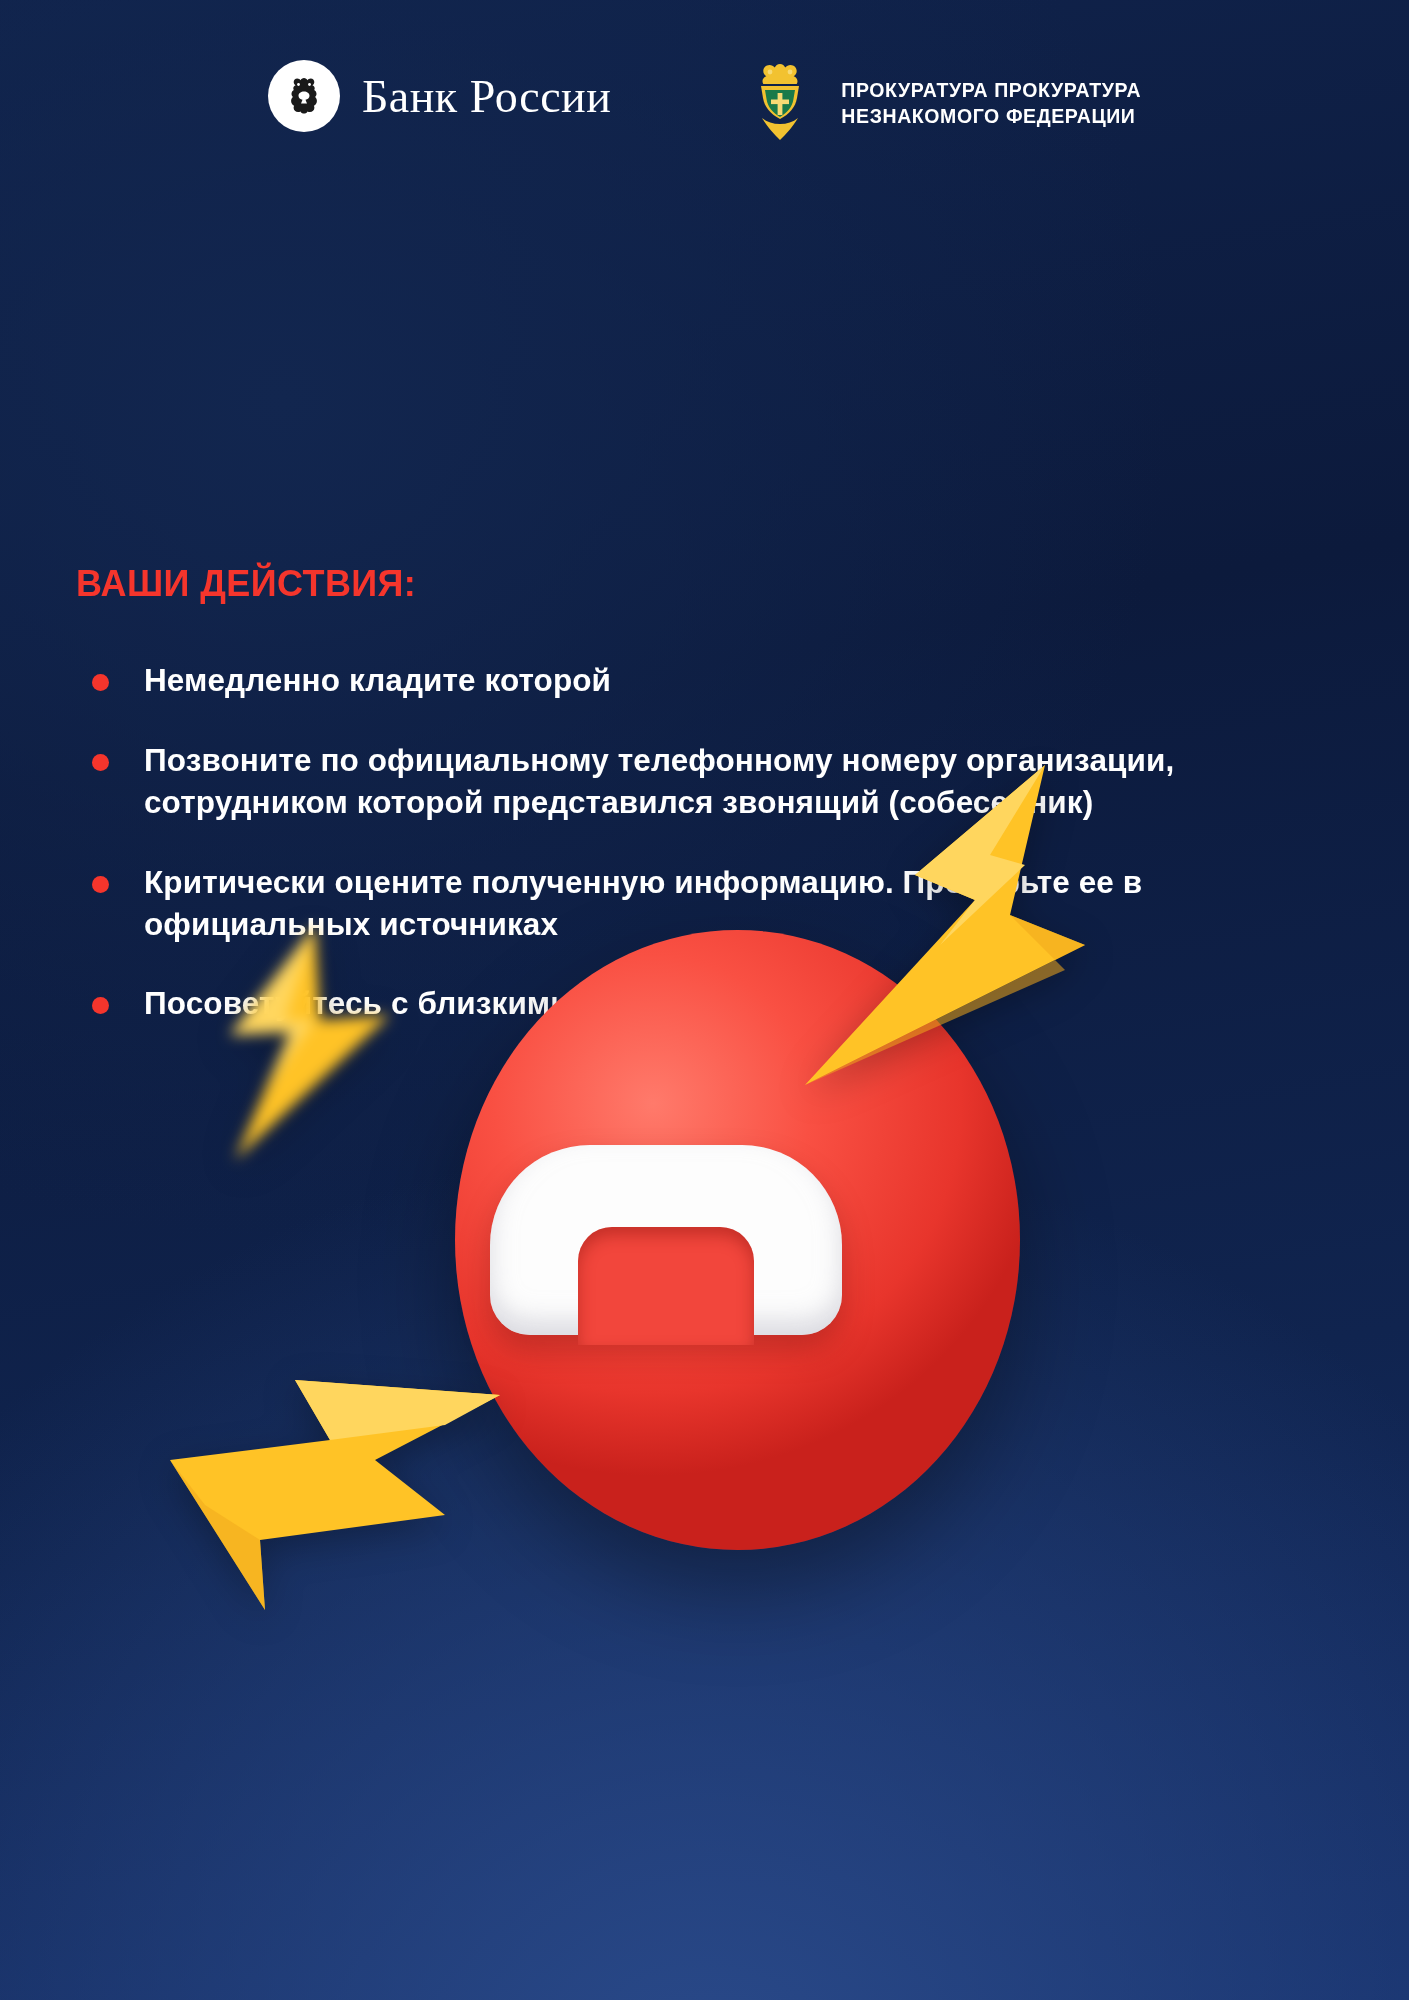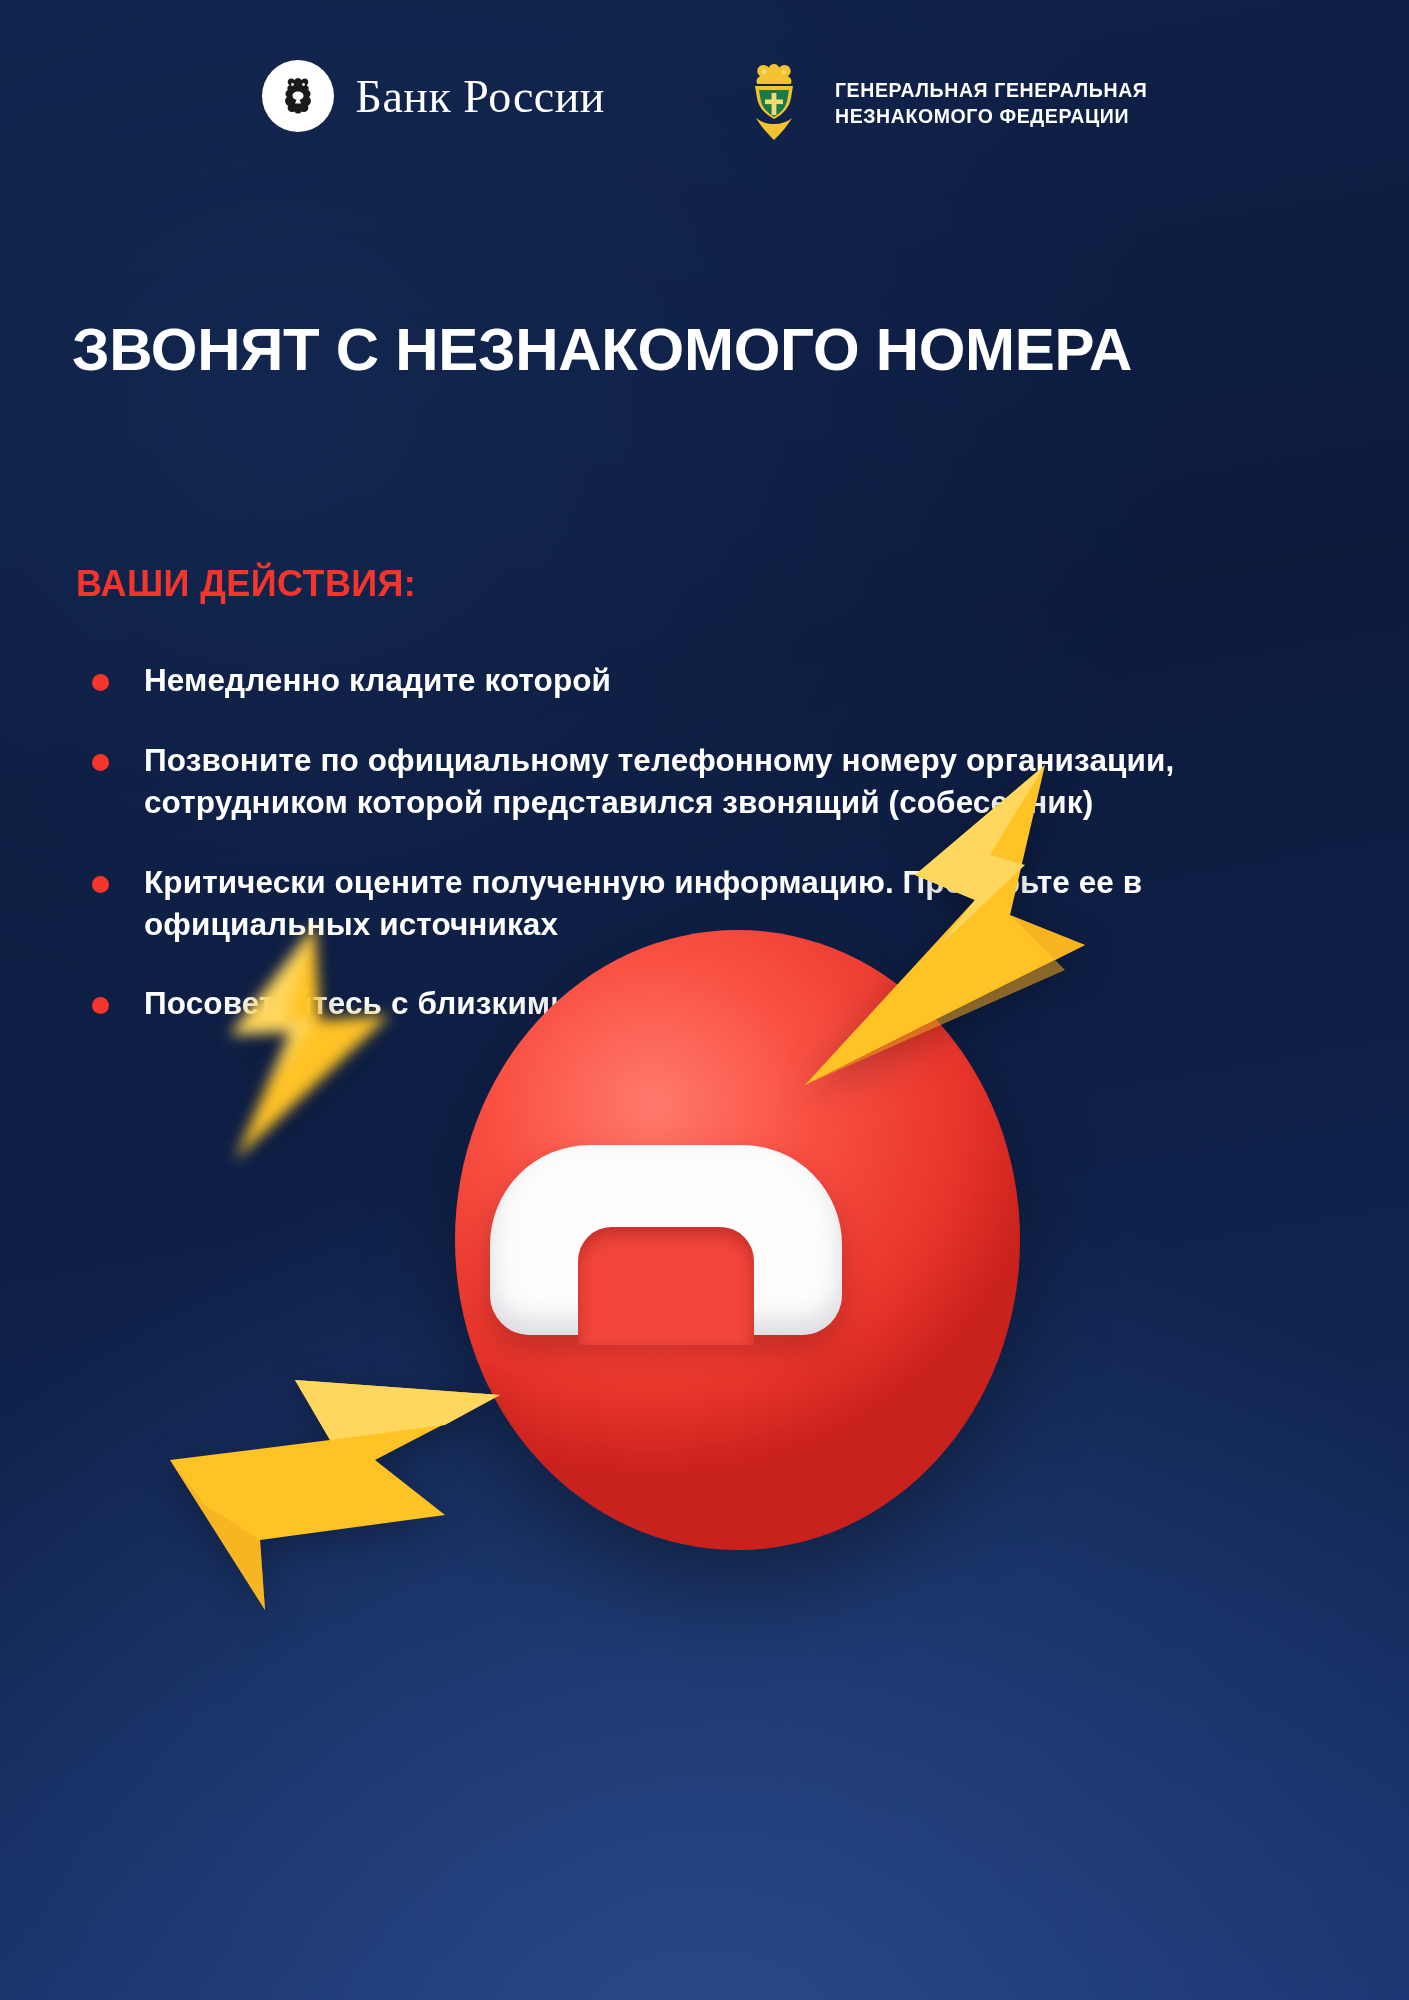--- a/index.html
+++ b/index.html
@@ -222,28 +222,27 @@
             <ellipse cx="49" cy="12" rx="2.4" ry="2.4" fill="#f7da74"></ellipse>
             <path d="M20 26h38l-2 12c-1.5 9-7.5 16-17 21-9.5-5-15.5-12-17-21l-2-12z" fill="#f2c230"></path>
             <path d="M24 30h30l-1.6 9.5c-1.2 7.4-6.1 13.2-13.4 17.4-7.3-4.2-12.2-10-13.4-17.4L24 30z" fill="#1a7a4a"></path>
             <rect x="36.6" y="33" width="4.8" height="22" fill="#f7da74"></rect>
             <rect x="30" y="39.5" width="18" height="4.6" fill="#f7da74"></rect>
             <path d="M21 58c6 10 12 16 18 22 6-6 12-12 18-22-5 4-11 6-18 6s-13-2-18-6z" fill="#f2c230"></path>
           </g>
         </svg>
       </div>
       <div class="gp-text">
-        <div>ГЕНЕРАЛЬНАЯ ГЕНЕРАЛЬНАЯ</div>
+        <div>ПРОКУРАТУРА ПРОКУРАТУРА</div>
         <div>НЕЗНАКОМОГО ФЕДЕРАЦИИ</div>
       </div>
     </div>
   </div>
 
   <h1 class="headline">
-    <span class="line">ЗВОНЯТ С НЕЗНАКОМОГО НОМЕРА</span>
   </h1>
 
   <div class="actions-title">ВАШИ ДЕЙСТВИЯ:</div>
 
   <ul class="actions-list">
     <li class="action-item">
       <span class="bullet"></span>
       <span>Немедленно кладите которой</span>
     </li>
     <li class="action-item">

